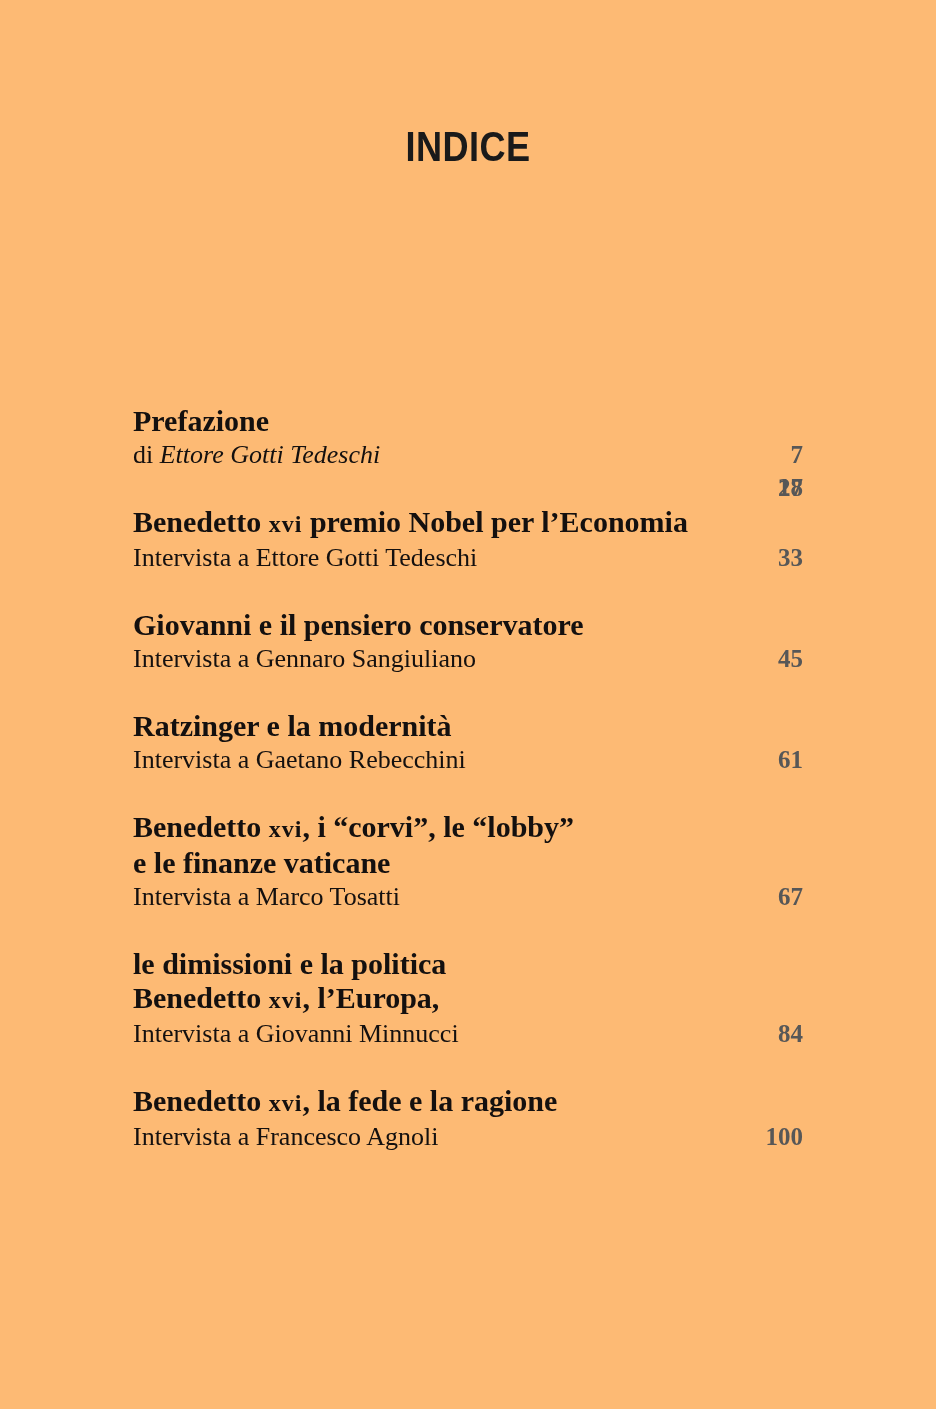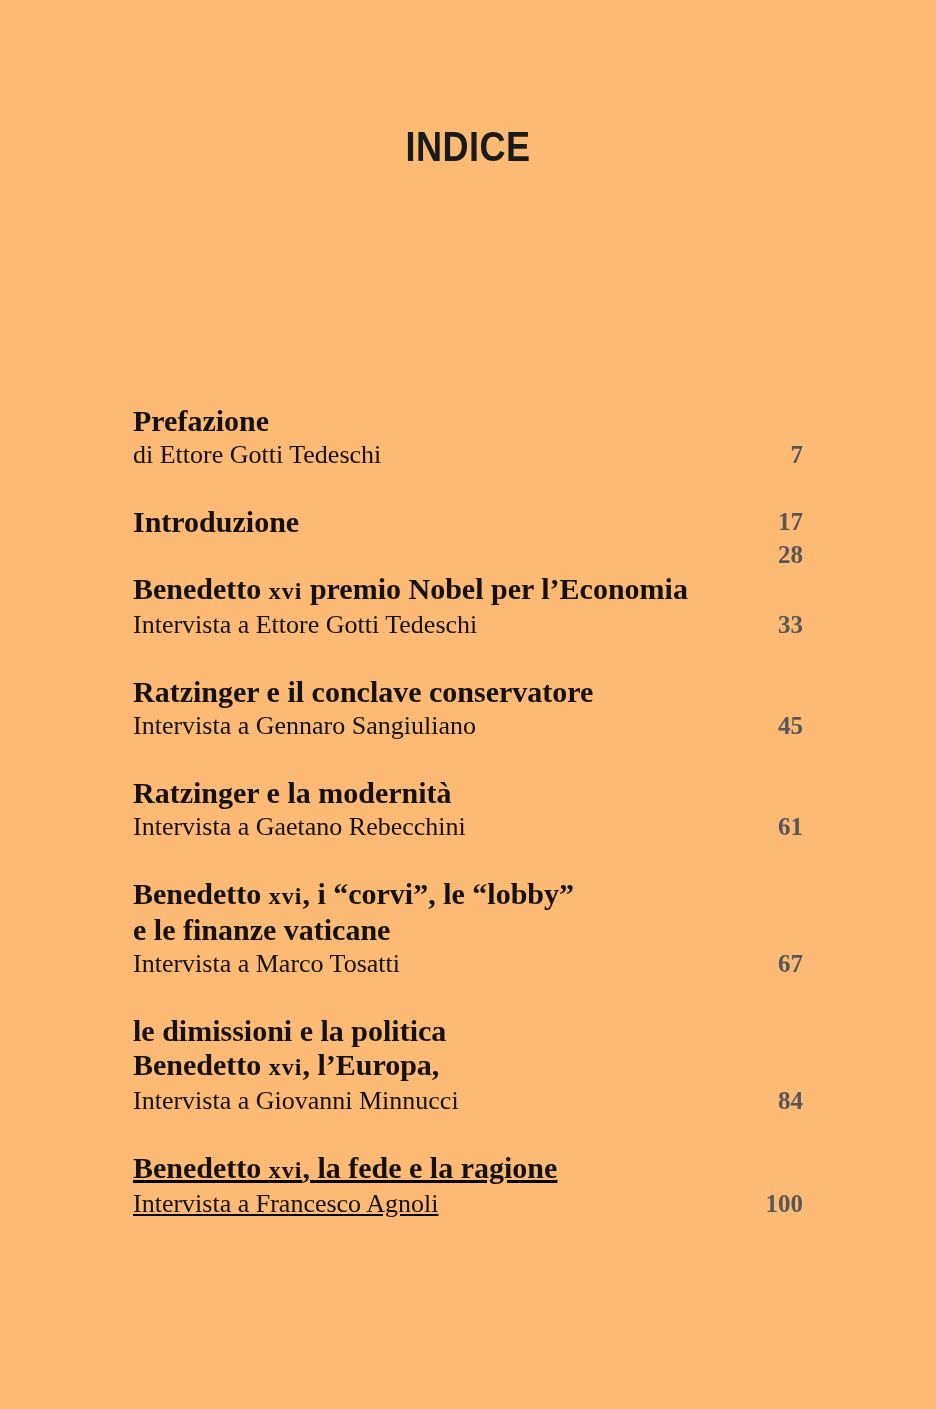--- a/index.html
+++ b/index.html
@@ -41,21 +41,21 @@
     position: absolute;
     top: 404px;
     left: 133px;
     width: 670px;
   }
 
   .toc-entry {
     position: relative;
     margin-bottom: 33px;
   }
-  .toc-entry:last-child { margin-bottom: 16px; text-decoration: underline; }
+  .toc-entry:last-child { margin-bottom: 16px; }
 
   .toc-entry-text {
     display: block;
     width: 600px;
   }
 
   .toc-title-line {
     display: block;
     font-weight: bold;
     font-size: 30px;
@@ -67,20 +67,21 @@
   .toc-sub-line {
     display: block;
     font-weight: normal;
     font-size: 26px;
     line-height: 34px;
     color: #14100f;
     white-space: nowrap;
   }
 
   .toc-sub-line .author-italic {
+    font-style: italic;
   }
 
   
   .smallcaps {
     font-size: 0.80em;
     letter-spacing: 0.04em;
   }
 
   
   .toc-pageno {
@@ -106,41 +107,38 @@
 
     <div class="toc-entry">
       <span class="toc-entry-text">
         <span class="toc-title-line">Prefazione</span>
         <span class="toc-sub-line"><span>di </span><span class="author-italic">Ettore Gotti Tedeschi</span></span>
       </span>
       <span class="toc-pageno">7</span>
     </div>
 
     <div class="toc-entry">
-      <span class="toc-entry-text">
-        <span class="toc-title-line">Introduzione</span>
-      </span>
       <span class="toc-pageno">17</span>
     </div>
 
     <div class="toc-entry">
       <span class="toc-pageno">28</span>
     </div>
 
     <div class="toc-entry">
       <span class="toc-entry-text">
         <span class="toc-title-line"><span>Benedetto </span><span class="smallcaps">xvi</span><span> premio Nobel per l’Economia</span></span>
         <span class="toc-sub-line">Intervista a Ettore Gotti Tedeschi</span>
       </span>
       <span class="toc-pageno">33</span>
     </div>
 
     <div class="toc-entry">
       <span class="toc-entry-text">
-        <span class="toc-title-line">Ratzinger e il conclave conservatore</span>
+        <span class="toc-title-line">Giovanni e il pensiero conservatore</span>
         <span class="toc-sub-line">Intervista a Gennaro Sangiuliano</span>
       </span>
       <span class="toc-pageno">45</span>
     </div>
 
     <div class="toc-entry">
       <span class="toc-entry-text">
         <span class="toc-title-line">Ratzinger e la modernità</span>
         <span class="toc-sub-line">Intervista a Gaetano Rebecchini</span>
       </span>

